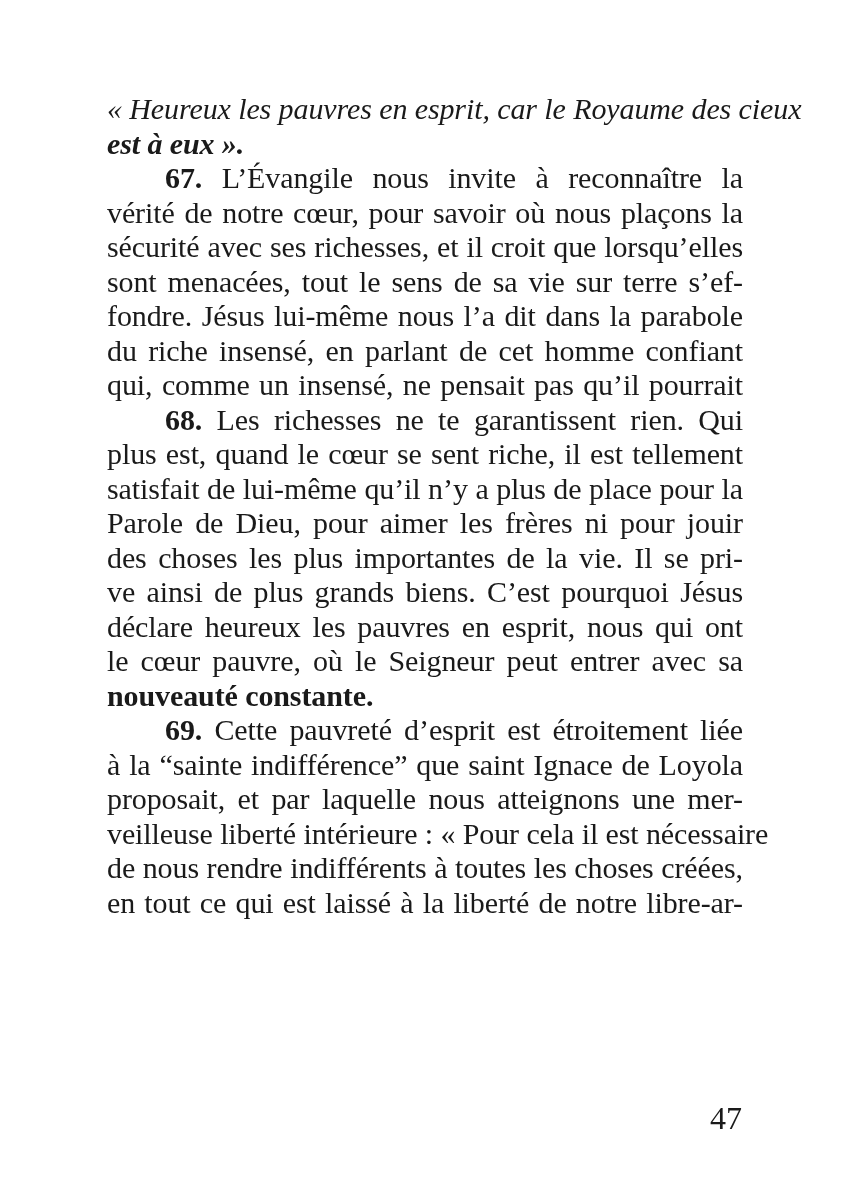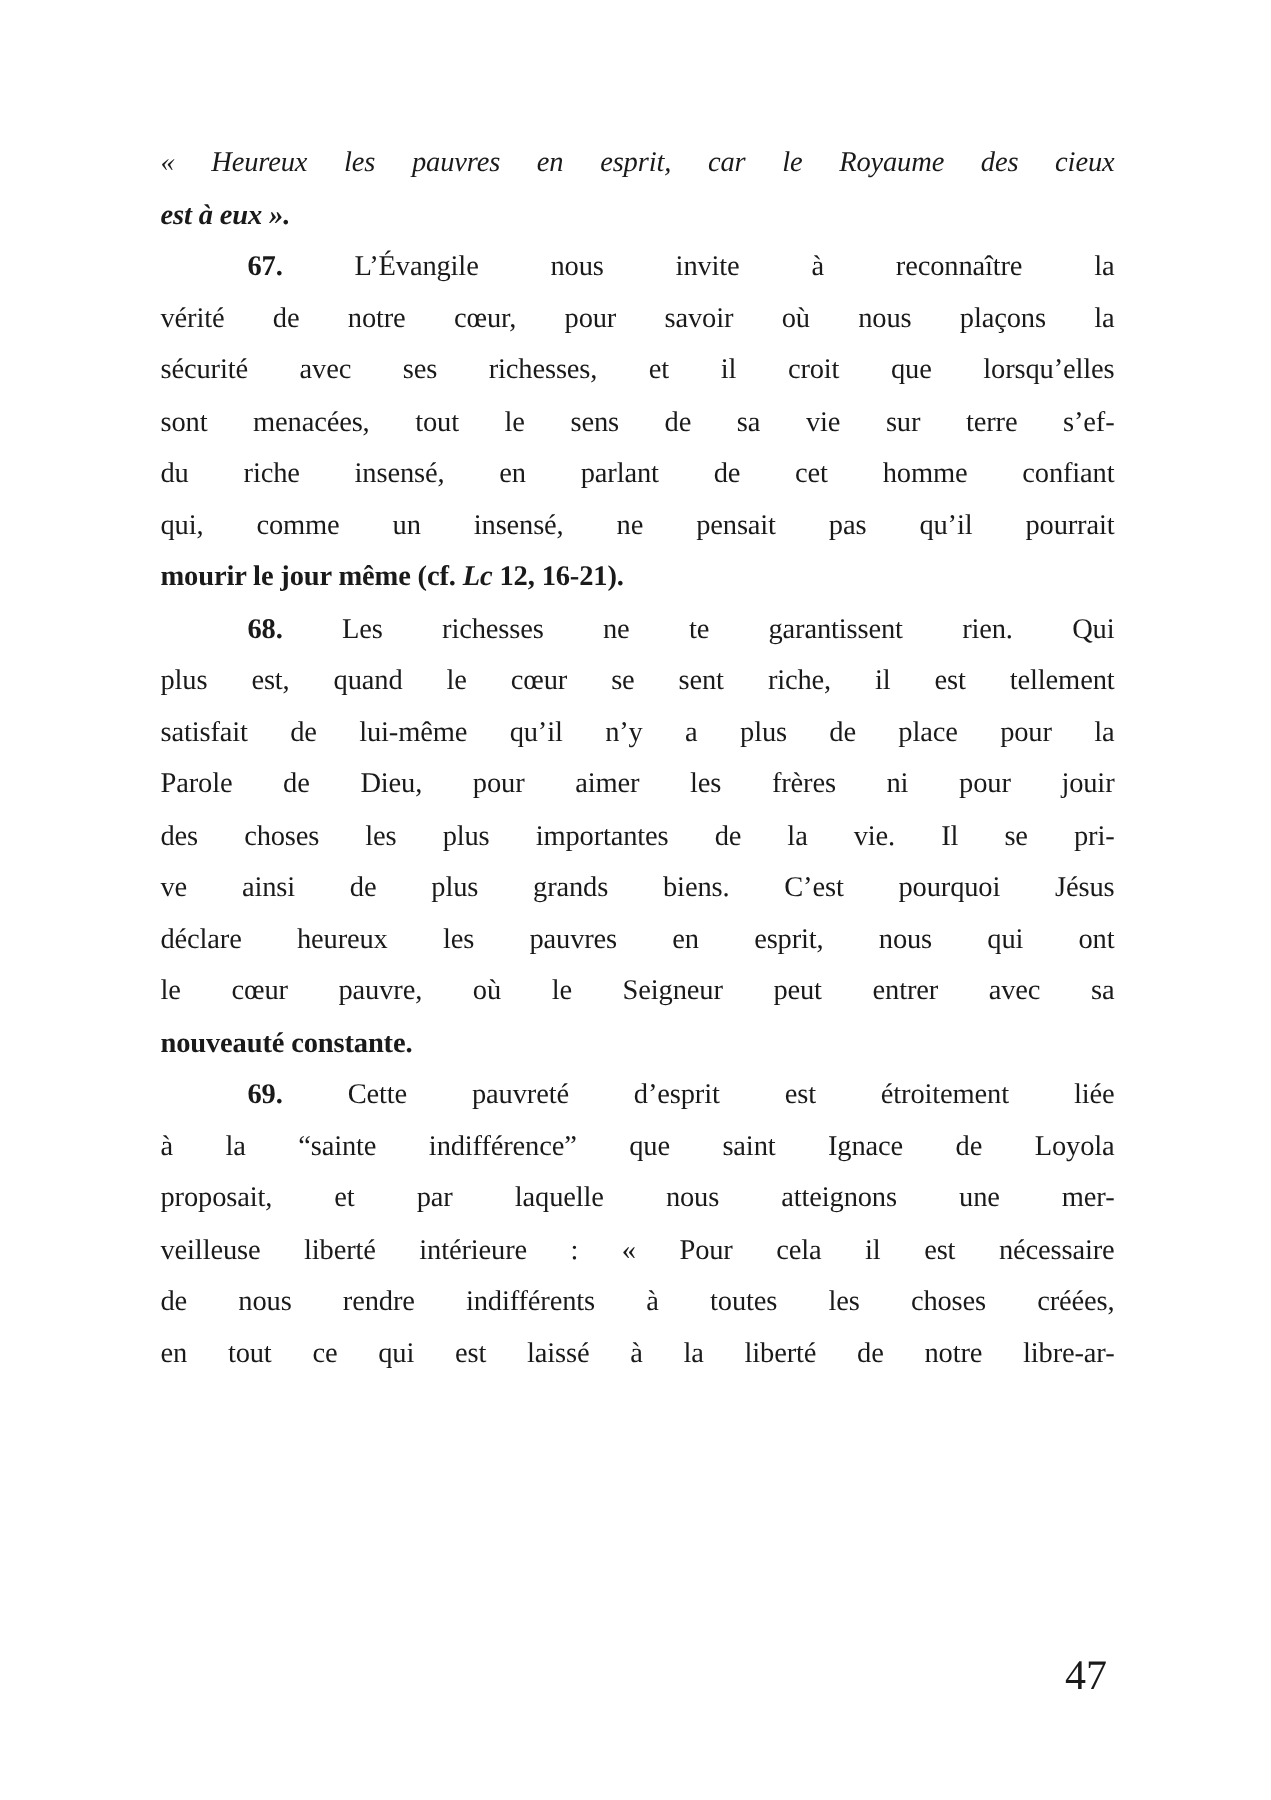--- a/index.html
+++ b/index.html
@@ -16,21 +16,21 @@
       font-family: "Liberation Serif", "DejaVu Serif", serif;
     }
     .page {
       position: absolute;
       left: 107px;
       top: 92px;
       width: 636px;
     }
     .line {
       display: block;
-      font-size: 19px;
+      font-size: 30px;
       line-height: 34.5px;
       height: 34.5px;
       white-space: nowrap;
       text-align: justify;
       text-align-last: justify;
       letter-spacing: -0.1px;
     }
     .line.last {
       text-align-last: left;
       font-weight: bold;
@@ -42,42 +42,42 @@
     }
     .epigraph + .para {
     }
     .first { text-indent: 58px; }
     .num { font-weight: bold; }
     .it { font-style: italic; }
     .page-number {
       position: absolute;
       left: 710px;
       top: 1102px;
-      font-size: 28px;
+      font-size: 32px;
       line-height: 32px;
     }
   </style>
 </head>
 <body>
 
 <div class="page">
 
   <div class="epigraph">
     <span class="line">« Heureux les pauvres en esprit, car le Royaume des cieux</span>
     <span class="line last">est à eux ».</span>
   </div>
 
   <div class="para">
     <span class="line first"><span class="num">67.</span> <span>L’Évangile nous invite à reconnaître la</span></span>
     <span class="line">vérité de notre cœur, pour savoir où nous plaçons la</span>
     <span class="line">sécurité avec ses richesses, et il croit que lorsqu’elles</span>
     <span class="line">sont menacées, tout le sens de sa vie sur terre s’ef-</span>
+    <span class="line">fondre. Jésus lui-même nous l’a dit dans la parabole</span>
     <span class="line">du riche insensé, en parlant de cet homme confiant</span>
     <span class="line">qui, comme un insensé, ne pensait pas qu’il pourrait</span>
-    <span class="line last"><span>mourir le jour même (cf. </span><span class="it">Lc</span><span> 12, 16-21).</span></span>
   </div>
 
   <div class="para">
     <span class="line first"><span class="num">68.</span> <span>Les richesses ne te garantissent rien. Qui</span></span>
     <span class="line">plus est, quand le cœur se sent riche, il est tellement</span>
     <span class="line">satisfait de lui-même qu’il n’y a plus de place pour la</span>
     <span class="line">Parole de Dieu, pour aimer les frères ni pour jouir</span>
     <span class="line">des choses les plus importantes de la vie. Il se pri-</span>
     <span class="line">ve ainsi de plus grands biens. C’est pourquoi Jésus</span>
     <span class="line">déclare heureux les pauvres en esprit, nous qui ont</span>

